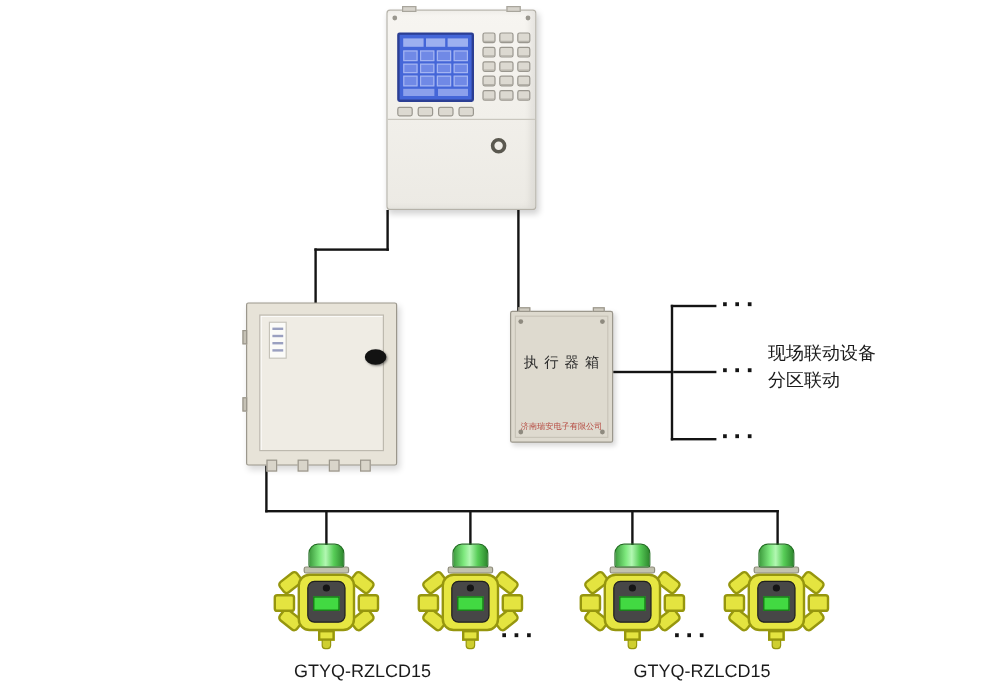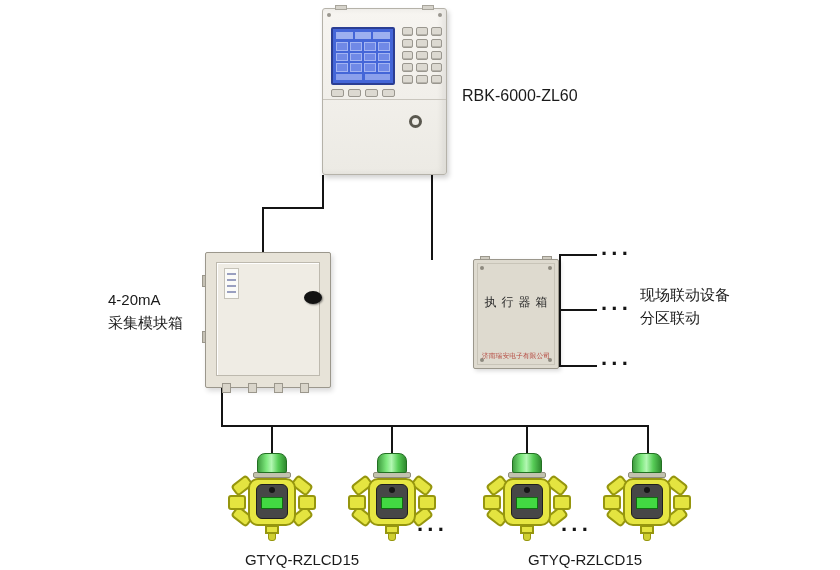--- a/index.html
+++ b/index.html
@@ -45,21 +45,21 @@
     background:#efece4; border:1px solid #bdb9ae; box-shadow:inset 1px 1px 0 #ffffff; }
   .colbox-sticker { position:absolute; left:7px; top:5px; width:15px; height:31px; background:#fbfbf8; border:1px solid #c5c2b8; }
   .colbox-sticker i { display:block; height:2px; background:#9aa0c0; margin:4px 2px 0; }
   .colbox-knob { position:absolute; left:98px; top:38px; width:18px; height:13px; background:#121212; border-radius:50%; box-shadow:1px 1px 2px rgba(0,0,0,0.45); }
   .colbox-foot { position:absolute; top:130px; width:9px; height:10px; background:#d9d5ca; border:1px solid #9b978c; }
   .colbox-hinge { position:absolute; left:-4px; width:4px; height:12px; background:#c6c2b6; border:1px solid #9b978c; }
 
   
   .actbox { position:absolute; left:425px; top:259px; width:86px; height:110px;
     background:#dedacf; border:1px solid #9b978c; border-radius:2px;
-    box-shadow:2px 2px 4px rgba(0,0,0,0.15); z-index:2;margin-left:48px; }
+    box-shadow:2px 2px 4px rgba(0,0,0,0.15); z-index:2; }
   .actbox-frame { position:absolute; left:3px; right:3px; top:3px; bottom:3px; border:1px solid #c8c4b8; }
   .actbox-title { position:absolute; left:0; right:0; top:34px; text-align:center; font-size:12px; letter-spacing:5px; text-indent:5px; color:#2b2b2b; }
   .actbox-company { position:absolute; left:-10px; right:-10px; bottom:7px; text-align:center; font-size:8px; color:#b5483f; transform:scale(0.85); }
   .actbox-screw { position:absolute; width:4px; height:4px; border-radius:50%; background:#8e8a7f; }
   .actbox-ear { position:absolute; top:-4px; width:10px; height:4px; background:#cfcbc0; border:1px solid #9b978c; }
 
   
   .detector { position:absolute; top:453px; width:90px; height:92px; z-index:2; }
   .det-cap { position:absolute; left:30px; top:0; width:30px; height:20px;
     background:linear-gradient(90deg,#3f9e3f,#7de87d 30%,#b2f7b2 48%,#57cd57 72%,#2f8a2f);
@@ -149,42 +149,37 @@
     </div>
     <div class="ctl-row">
       <i></i>
         <i></i>
         <i></i>
         <i></i>
     </div>
     <div class="ctl-seam"></div>
     <div class="ctl-lock"></div>
   </div>
-  <div class="label" style="left:462px;top:84px;font-size:16px;">RBK-6000-ZL60</div>
 
   <div class="colbox">
     <div class="colbox-inner">
       <div class="colbox-sticker">
           <i></i>
           <i></i>
           <i></i>
           <i></i>
         </div>
     </div>
     <div class="colbox-knob"></div>
     <i class="colbox-hinge" style="top:22px;"></i>
     <i class="colbox-hinge" style="top:78px;"></i>
     <i class="colbox-foot" style="left:16px;"></i>
     <i class="colbox-foot" style="left:42px;"></i>
     <i class="colbox-foot" style="left:68px;"></i>
     <i class="colbox-foot" style="left:94px;"></i>
-  </div>
-  <div class="label" style="left:108px;top:288px;">
-    <span>4-20mA</span>
-    <span>采集模块箱</span>
   </div>
 
   <div class="actbox">
     <i class="actbox-ear" style="left:6px;"></i>
     <i class="actbox-ear" style="right:6px;"></i>
     <div class="actbox-frame"></div>
     <i class="actbox-screw" style="left:6px;top:6px;"></i>
     <i class="actbox-screw" style="right:6px;top:6px;"></i>
     <i class="actbox-screw" style="left:6px;bottom:6px;"></i>
     <i class="actbox-screw" style="right:6px;bottom:6px;"></i>

